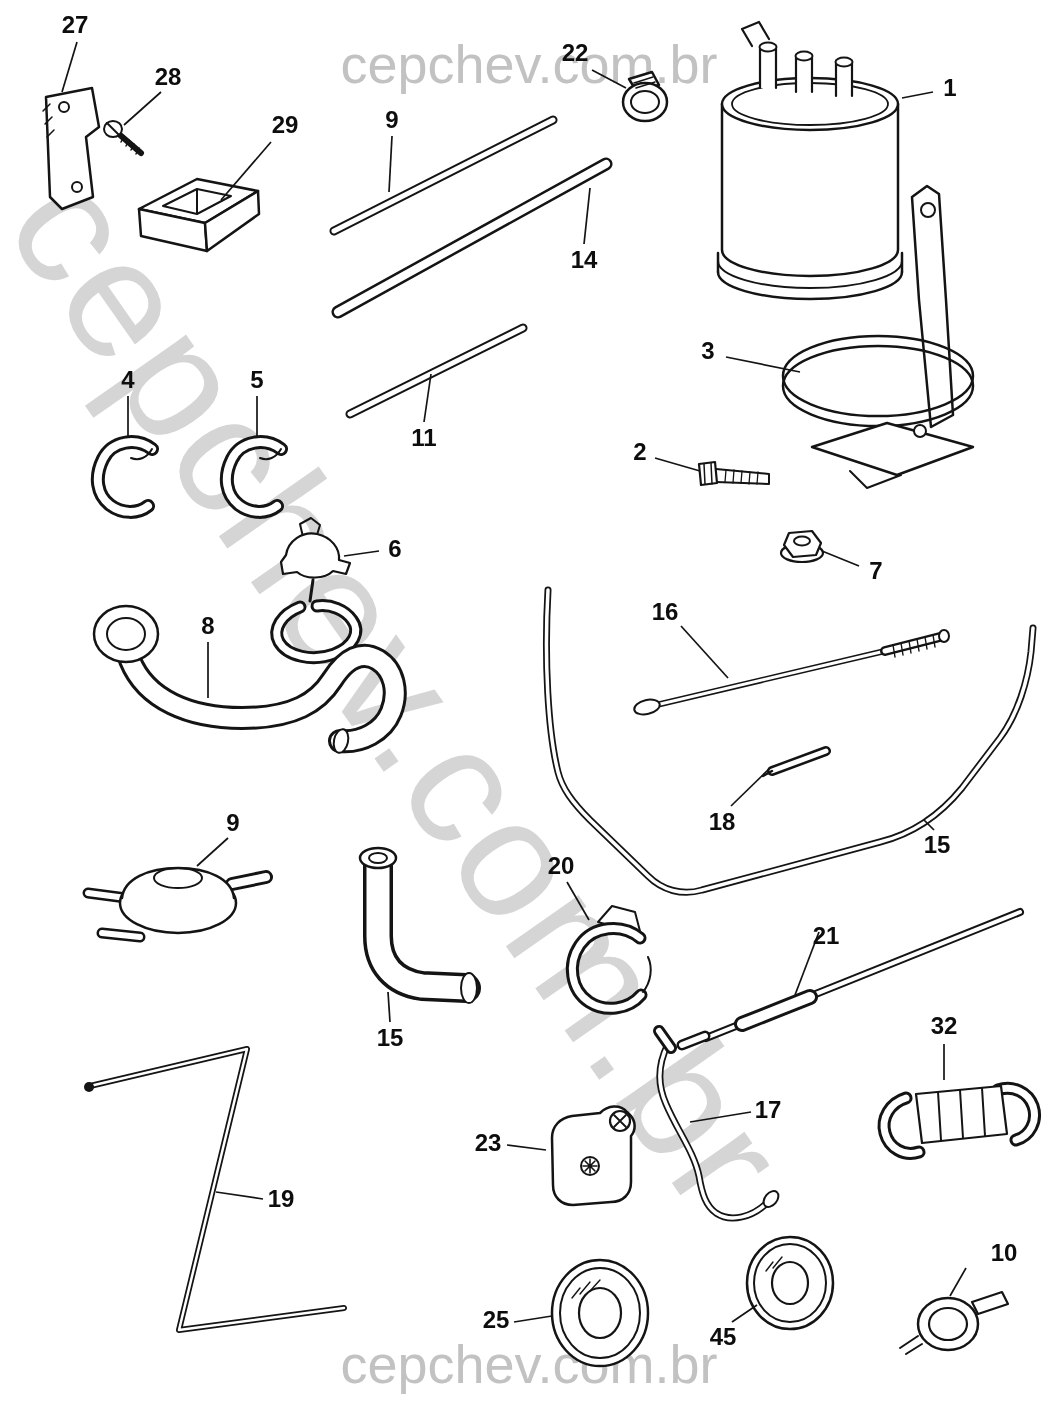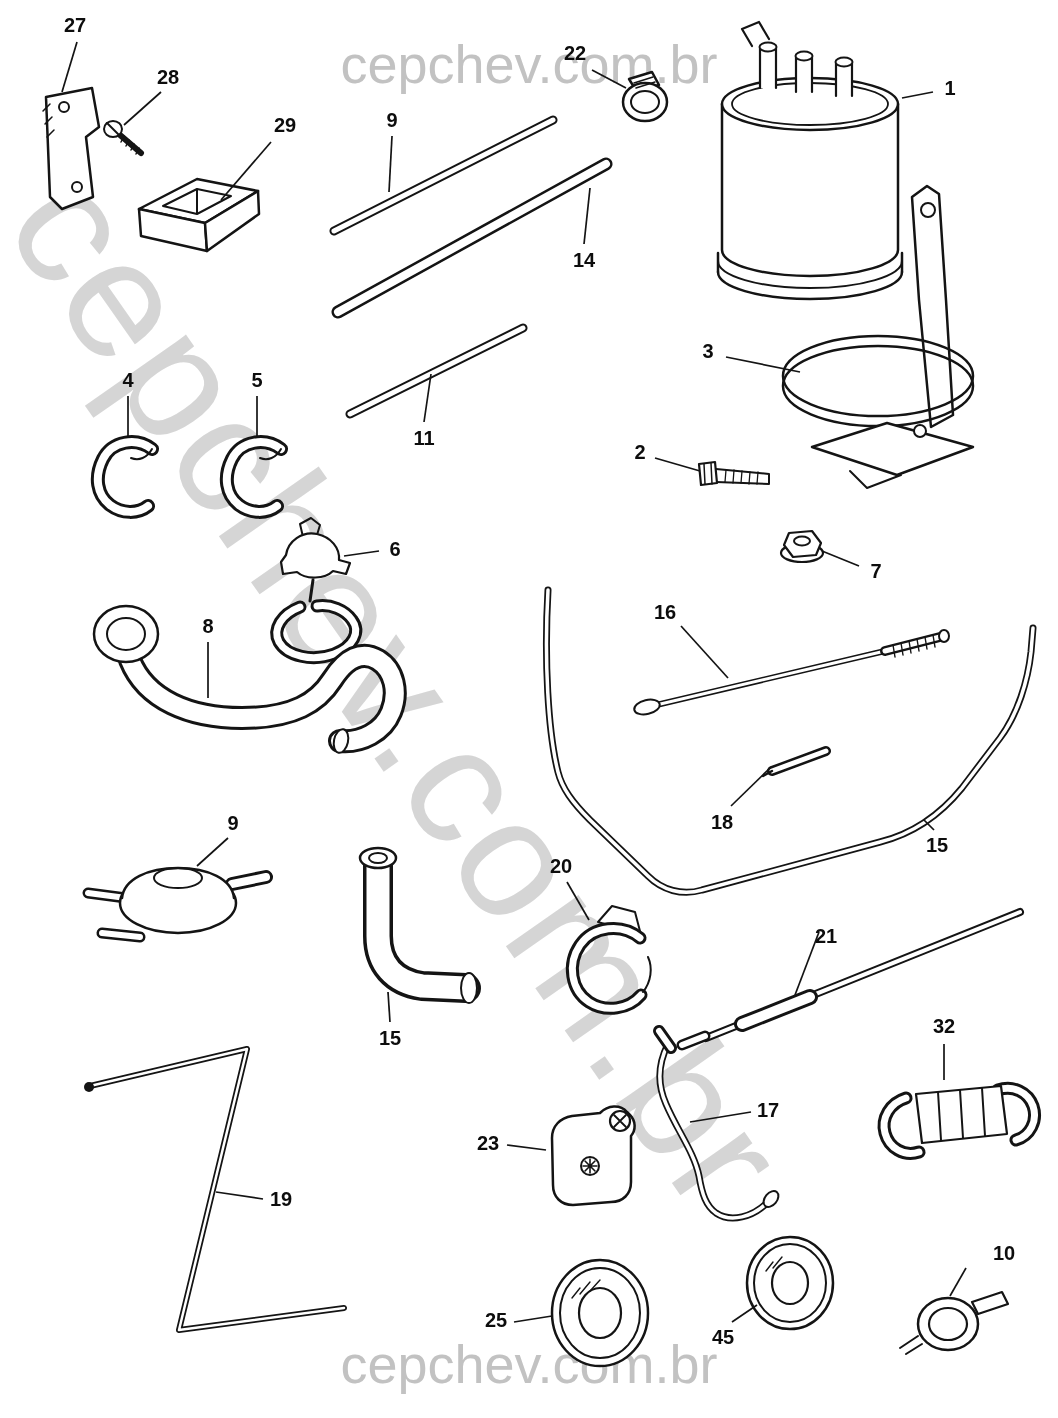--- a/index.html
+++ b/index.html
@@ -2,21 +2,21 @@
 <html><head>
 <meta charset="utf-8">
 <style>
   html,body{margin:0;padding:0;background:#e9e9e9;}
   #stage{position:relative;width:1058px;height:1418px;background:#ffffff;overflow:hidden;font-family:"Liberation Sans",sans-serif;}
   .wm{position:absolute;white-space:nowrap;color:#c2c2c2;font-family:"Liberation Sans",sans-serif;user-select:none;}
   .wm-top{left:529px;top:64px;font-size:54px;transform:translate(-50%,-50%);}
   .wm-bottom{left:529px;top:1364px;font-size:54px;transform:translate(-50%,-50%);}
   .wm-diag{left:128px;top:138px;font-size:168px;letter-spacing:3px;transform:rotate(55deg);transform-origin:0 0;color:#cbcbcb;opacity:.8;}
   svg.diagram{position:absolute;left:0;top:0;}
-  .callout{position:absolute;transform:translate(-50%,-50%);font-weight:bold;font-size:20px;color:#0d0d0d;}
+  .callout{position:absolute;transform:translate(-50%,-50%);font-weight:bold;font-size:24px;color:#0d0d0d;}
   .k{stroke:#141414;fill:none;stroke-linecap:round;stroke-linejoin:round;}
   .w{fill:#ffffff;}
   .wi{stroke:#ffffff;fill:none;stroke-linecap:round;stroke-linejoin:round;}
 </style>
 </head>
 <body>
 
 <div id="stage">
 
   <div class="wm wm-diag">cepchev.com.br</div>

